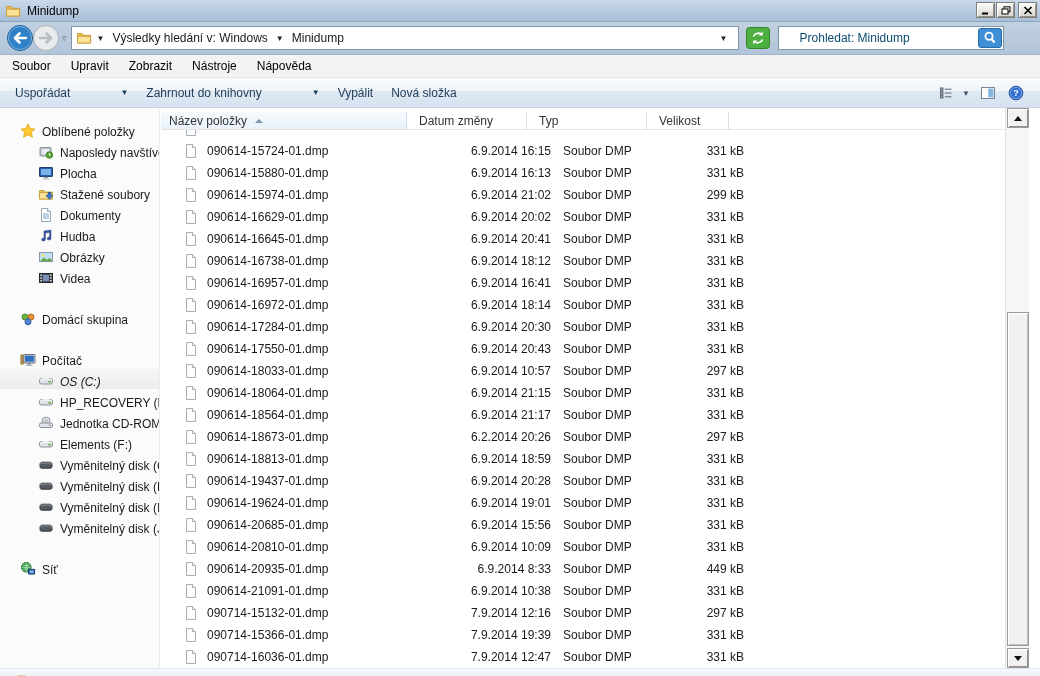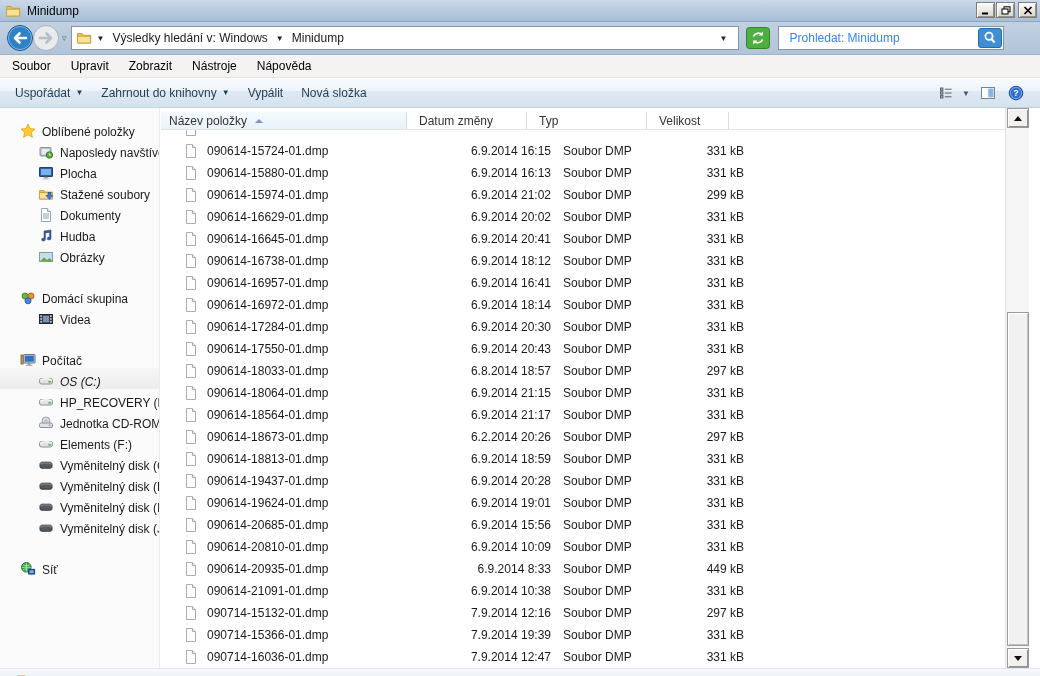--- a/index.html
+++ b/index.html
@@ -34,35 +34,35 @@
                 align-items:center; width:668px; padding:0 4px; }
   .crumb { display:flex; align-items:center; height:22px; padding:0 3px; }
   .crumb-sep { font-size:8px; color:#222; padding:0 5px; }
   .addr-spacer { flex:1; }
   .addr-drop { font-size:8px; color:#222; padding:0 6px; }
   .refreshbtn { width:24px; height:22px; margin-left:7px; flex:none; }
   .refreshbtn svg { width:24px; height:22px; }
   .searchbox { height:24px; background:#fff; border:1px solid #8296ab; margin-left:8px;
                width:226px; display:flex; align-items:center; padding:1px; }
   .searchbox input { flex:1; border:none; outline:none; background:transparent; height:20px;
-                     padding:0 10px; font:inherit; color:#3b82f6; }
+                     padding:0 20px; font:inherit; color:#0c4a6e; }
   .searchbtn { width:24px; height:20px; flex:none; }
   .searchbtn svg { width:24px; height:20px; }
 
   
   .menubar { position:absolute; left:0; top:55px; width:1040px; height:23px;
              background:#f4f3f1; display:flex; align-items:center; border-bottom:1px solid #e7e6e4; }
   .menu-item { padding:0 10px; line-height:22px; color:#000; }
   .menu-item:first-child { margin-left:2px; }
 
   
   .toolbar { position:absolute; left:0; top:78px; width:1040px; height:30px;
              background:linear-gradient(#f9fbfd 0%, #eef4fa 45%, #dfe9f3 46%, #d6e2ef 100%);
              border-bottom:1px solid #c6d2e0; display:flex; align-items:center; }
-  .cmd { display:flex; align-items:center; color:#1e3c55; padding:0 9px; height:24px; }
+  .cmd { display:flex; align-items:center; color:#1e3c55; padding:0 9px; height:24px;gap:45px; }
   .cmd .caret { font-size:8px; margin-left:5px; color:#1e3c55; }
   .cmd.first { margin-left:6px; }
   .tb-right { position:absolute; right:14px; top:0; height:30px; display:flex; align-items:center; gap:8px; }
   .tb-icon { width:20px; height:18px; display:flex; align-items:center; justify-content:center; }
   .tb-icon svg { width:16px; height:16px; }
   .tb-caret { font-size:8px; color:#44566a; margin-left:-2px; }
 
   
   .main { position:absolute; left:0; top:108px; width:1040px; height:560px; background:#fff; }
 
@@ -346,31 +346,20 @@
           <span class="icon16">
             <svg viewBox="0 0 16 16">
               <rect x="1.5" y="3.5" width="13" height="9" fill="#bfe0f7" stroke="#8898ac"></rect>
               <circle cx="5" cy="6.4" r="1.3" fill="#f7d95c"></circle>
               <path d="M2 12.2 L6 8.6 L9 11 L11.5 9 L14.5 12.2 Z" fill="#67a53f"></path>
             </svg>
           </span>
           <span class="side-label">Obrázky</span>
         </div>
 
-        <div class="side-item gap-before">
-          <span class="icon16">
-            <svg viewBox="0 0 16 16">
-              <circle cx="5" cy="6" r="3" fill="#6db33f" stroke="#4c8c28"></circle>
-              <circle cx="11" cy="6" r="3" fill="#e8913a" stroke="#b86a1e"></circle>
-              <circle cx="8" cy="10.8" r="3" fill="#4f86d8" stroke="#2f5fa8"></circle>
-            </svg>
-          </span>
-          <span class="side-label">Domácí skupina</span>
-        </div>
-
         <div class="side-item indent">
           <span class="icon16">
             <svg viewBox="0 0 16 16">
               <rect x="1.5" y="3.5" width="13" height="9" fill="#3c4048" stroke="#23262b"></rect>
               <g fill="#e8e8e8">
                 <rect x="2.4" y="4.4" width="1.5" height="1.5"></rect>
                 <rect x="2.4" y="7.2" width="1.5" height="1.5"></rect>
                 <rect x="2.4" y="10" width="1.5" height="1.5"></rect>
                 <rect x="12.1" y="4.4" width="1.5" height="1.5"></rect>
                 <rect x="12.1" y="7.2" width="1.5" height="1.5"></rect>
@@ -378,20 +367,31 @@
               </g>
               <rect x="5" y="4.8" width="6" height="6.4" fill="#7a92b8"></rect>
             </svg>
           </span>
           <span class="side-label">Videa</span>
         </div>
 
         <div class="side-item gap-before">
           <span class="icon16">
             <svg viewBox="0 0 16 16">
+              <circle cx="5" cy="6" r="3" fill="#6db33f" stroke="#4c8c28"></circle>
+              <circle cx="11" cy="6" r="3" fill="#e8913a" stroke="#b86a1e"></circle>
+              <circle cx="8" cy="10.8" r="3" fill="#4f86d8" stroke="#2f5fa8"></circle>
+            </svg>
+          </span>
+          <span class="side-label">Domácí skupina</span>
+        </div>
+
+        <div class="side-item gap-before">
+          <span class="icon16">
+            <svg viewBox="0 0 16 16">
               <rect x="1" y="3" width="2.2" height="9" fill="#c79a4a" stroke="#96702c"></rect>
               <rect x="3.8" y="2.5" width="11.2" height="8.5" rx="0.5" fill="#cdd3da" stroke="#6a7280"></rect>
               <rect x="5" y="3.7" width="8.8" height="6" fill="#2f6fc4"></rect>
               <rect x="7.6" y="11" width="3" height="1.8" fill="#8a929c"></rect>
               <rect x="5.8" y="12.8" width="6.6" height="1.2" fill="#aab1ba"></rect>
             </svg>
           </span>
           <span class="side-label">Počítač</span>
         </div>
 
@@ -670,21 +670,21 @@
           <div class="row">
             <span class="cell c-name">
               <span class="icon16">
                 <svg viewBox="0 0 16 16">
                   <path d="M3.5 1.5 H9.5 L12.5 4.5 V14.5 H3.5 Z" fill="#fff" stroke="#a6adb5"></path>
                   <path d="M9.5 1.5 V4.5 H12.5" fill="#eef1f4" stroke="#a6adb5"></path>
                 </svg>
               </span>
               <span class="fname">090614-18033-01.dmp</span>
             </span>
-            <span class="cell c-date">6.8.2014 18:57</span>
+            <span class="cell c-date">6.9.2014 10:57</span>
             <span class="cell c-type">Soubor DMP</span>
             <span class="cell c-size">297 kB</span>
           </div>
 
           <div class="row">
             <span class="cell c-name">
               <span class="icon16">
                 <svg viewBox="0 0 16 16">
                   <path d="M3.5 1.5 H9.5 L12.5 4.5 V14.5 H3.5 Z" fill="#fff" stroke="#a6adb5"></path>
                   <path d="M9.5 1.5 V4.5 H12.5" fill="#eef1f4" stroke="#a6adb5"></path>

